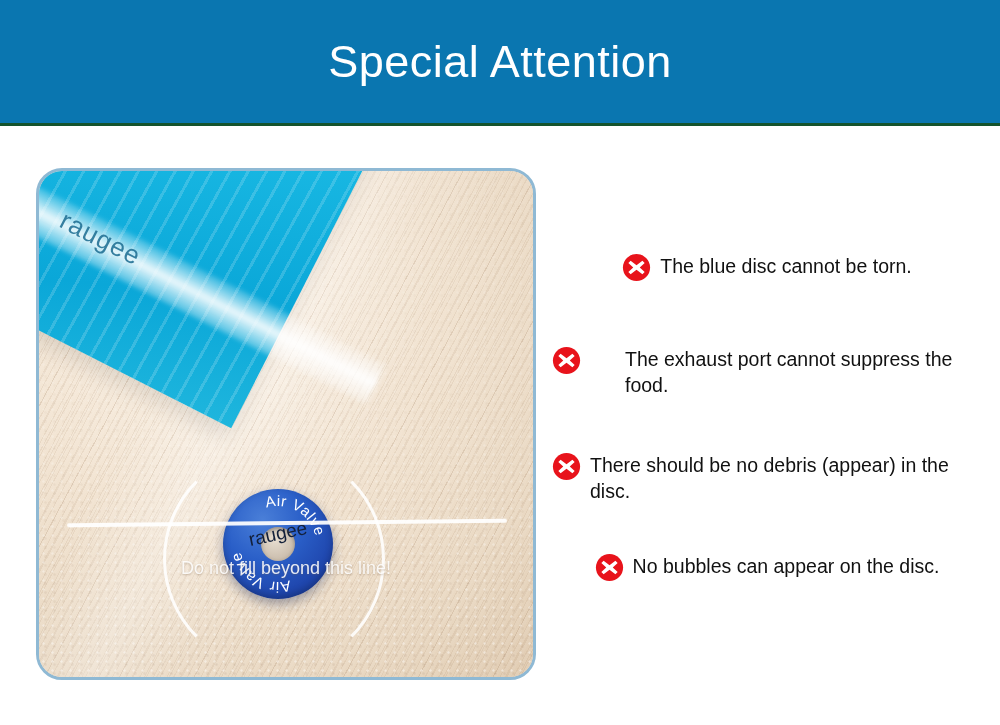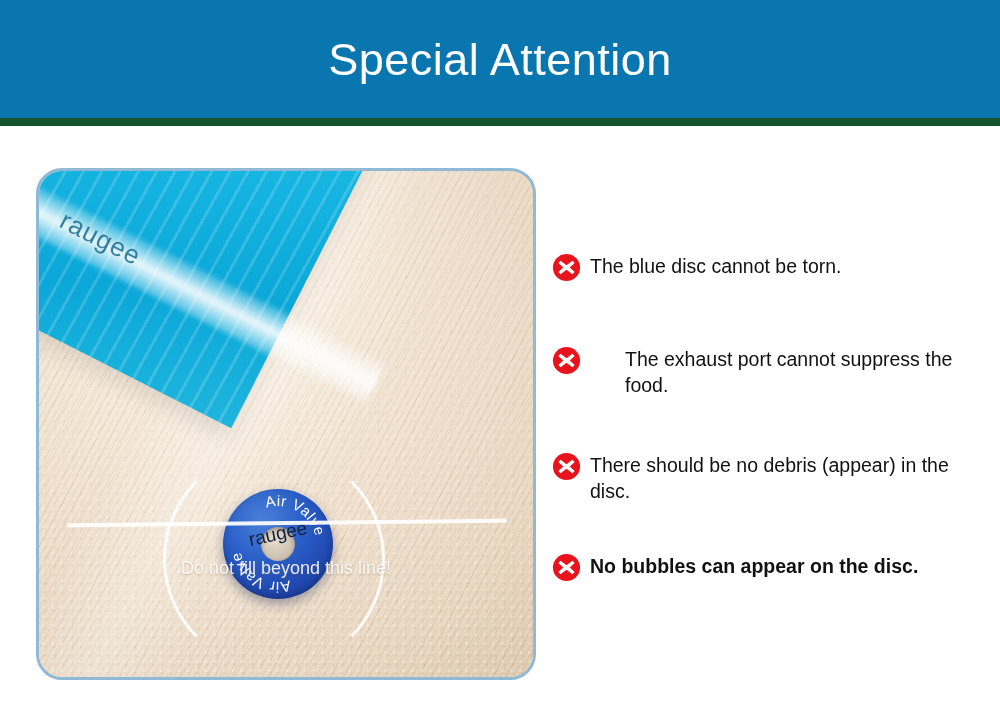--- a/index.html
+++ b/index.html
@@ -12,21 +12,21 @@
     overflow:hidden;
   }
 
   .page { position:relative; width:1000px; height:725px; background:#fff; }
 
   
   .header {
     position:absolute; left:0; top:0;
     width:1000px; height:126px;
     background:#0a76b0;
-    border-bottom:8px solid #14532d;
+    border-bottom:3px solid #14532d;
     display:flex; align-items:center; justify-content:center;
   }
   .header-title {
     color:#ffffff;
     font-size:45px;
     font-weight:400;
     letter-spacing:0.5px;
     line-height:1;
     font-family:"Liberation Sans", sans-serif;
   }
@@ -180,25 +180,26 @@
   .photo-caption div { white-space:nowrap; }
 
   
   .notes { position:absolute; left:552px; top:252px; width:430px; }
   .note-row {
     position:absolute;
     display:flex;
     align-items:flex-start;
     gap:9px;
     width:430px;
+    justify-content:center;
   }
   .note-row.r0 { top:0px; }
   .note-row.r1 { top:93px;gap:44px; }
   .note-row.r2 { top:199px; }
-  .note-row.r3 { top:300px;font-weight:bold; }
+  .note-row.r3 { top:300px; }
 
   .x-icon {
     flex:0 0 auto;
     width:29px; height:29px;
     margin-top:1px;
     position:relative;
   }
   .x-icon svg { display:block; width:29px; height:29px; }
 
   .note-text {

